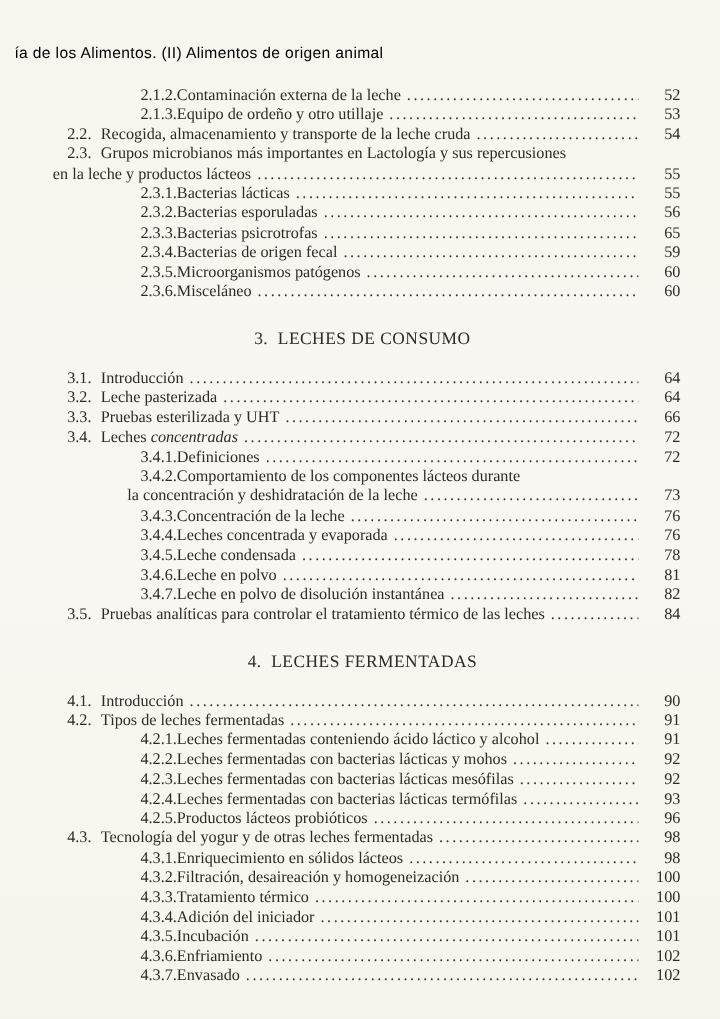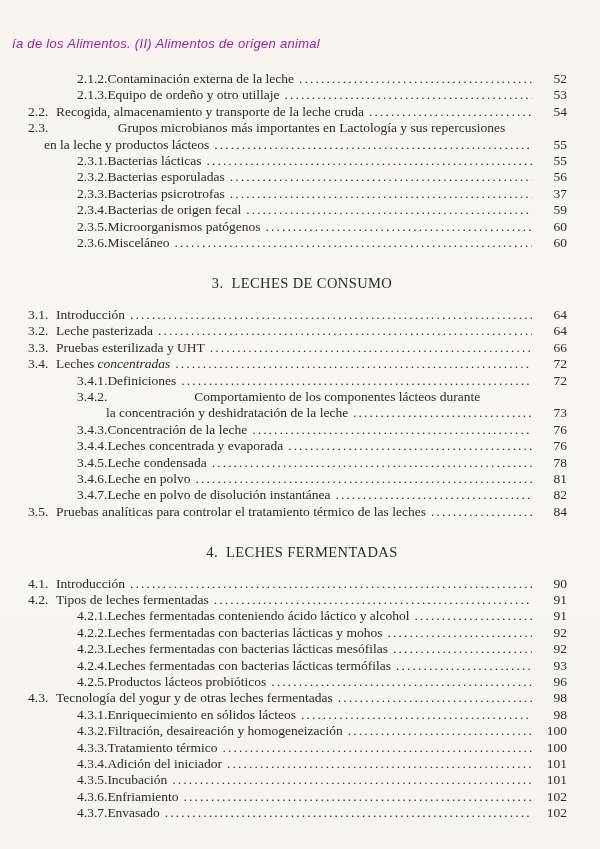--- a/index.html
+++ b/index.html
@@ -8,24 +8,23 @@
     background:linear-gradient(180deg,#f7f5ee 0%,#f9f7f1 55%,#f6f4ec 100%);
     font-family:"Liberation Serif","DejaVu Serif",serif;
     color:#2e2b27;
     overflow:hidden;
     position:relative;
   }
   .running-header{
     position:absolute;
     top:36px;left:12px;right:12px;
     font-family:"Liberation Sans","DejaVu Sans",sans-serif;
-    font-style:italic;
     font-size:13px;
     letter-spacing:.3px;
-    color:#a21caf;
+    color:#000000;
     white-space:nowrap;
   }
   .toc{
     position:absolute;
     top:71px;left:0;right:0;
     padding-right:33px;
     font-size:13.5px;
     line-height:16.4px;
   }
   .section-heading{
@@ -36,26 +35,26 @@
     margin-bottom:15px;
     white-space:nowrap;
     padding-left:37px;
   }
   .section-heading .h-num{margin-right:8px;}
   .entry,.cont{
     display:flex;
     align-items:baseline;
     white-space:nowrap;
   }
-  .entry.lvl2{padding-left:28px;}
-  .entry.lvl3{padding-left:77px;}
+  .entry.lvl2{padding-left:56px;}
+  .entry.lvl3{padding-left:77px;margin-left:40px;}
   .cont.lvl2{padding-left:44px;}
   .cont.lvl3{padding-left:106px;font-family:Liberation Serif, serif;}
   .num{min-width:28px;flex-shrink:0;}
-  .title{flex-shrink:0;text-align:center;}
+  .title{flex-shrink:0;}
   .title i{}
   .dots{
     flex:1 1 auto;
     overflow:hidden;
     margin-left:5px;
     min-width:0;
   }
   .dots::after{
     content:"..................................................................................................................................................";
     letter-spacing:2.1px;
@@ -111,21 +110,21 @@
     <div class="entry lvl3">
       <span class="num">2.3.2.</span>
       <span class="title">Bacterias esporuladas</span>
       <span class="dots"></span>
       <span class="pg">56</span>
     </div>
     <div class="entry lvl3">
       <span class="num">2.3.3.</span>
       <span class="title">Bacterias psicrotrofas</span>
       <span class="dots"></span>
-      <span class="pg">37</span>
+      <span class="pg">65</span>
     </div>
     <div class="entry lvl3">
       <span class="num">2.3.4.</span>
       <span class="title">Bacterias de origen fecal</span>
       <span class="dots"></span>
       <span class="pg">59</span>
     </div>
     <div class="entry lvl3">
       <span class="num">2.3.5.</span>
       <span class="title">Microorganismos patógenos</span>

